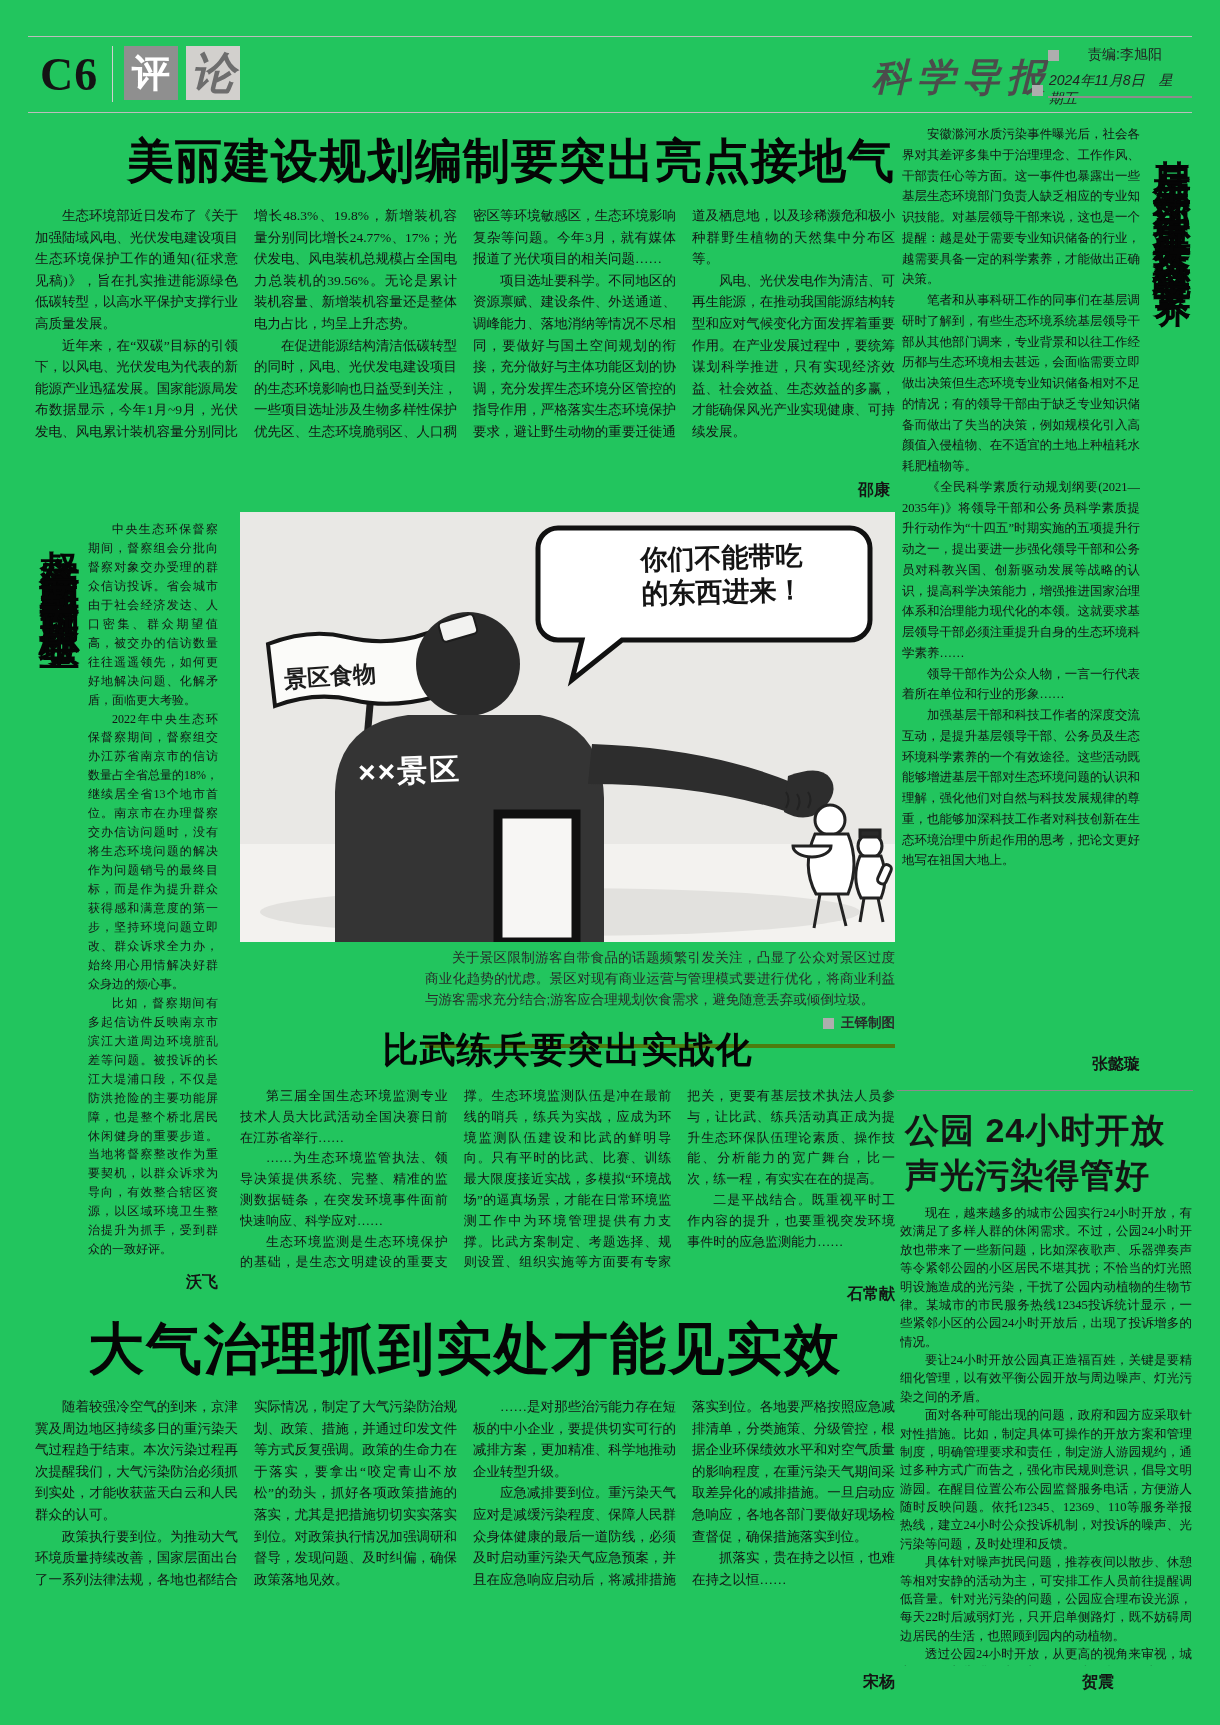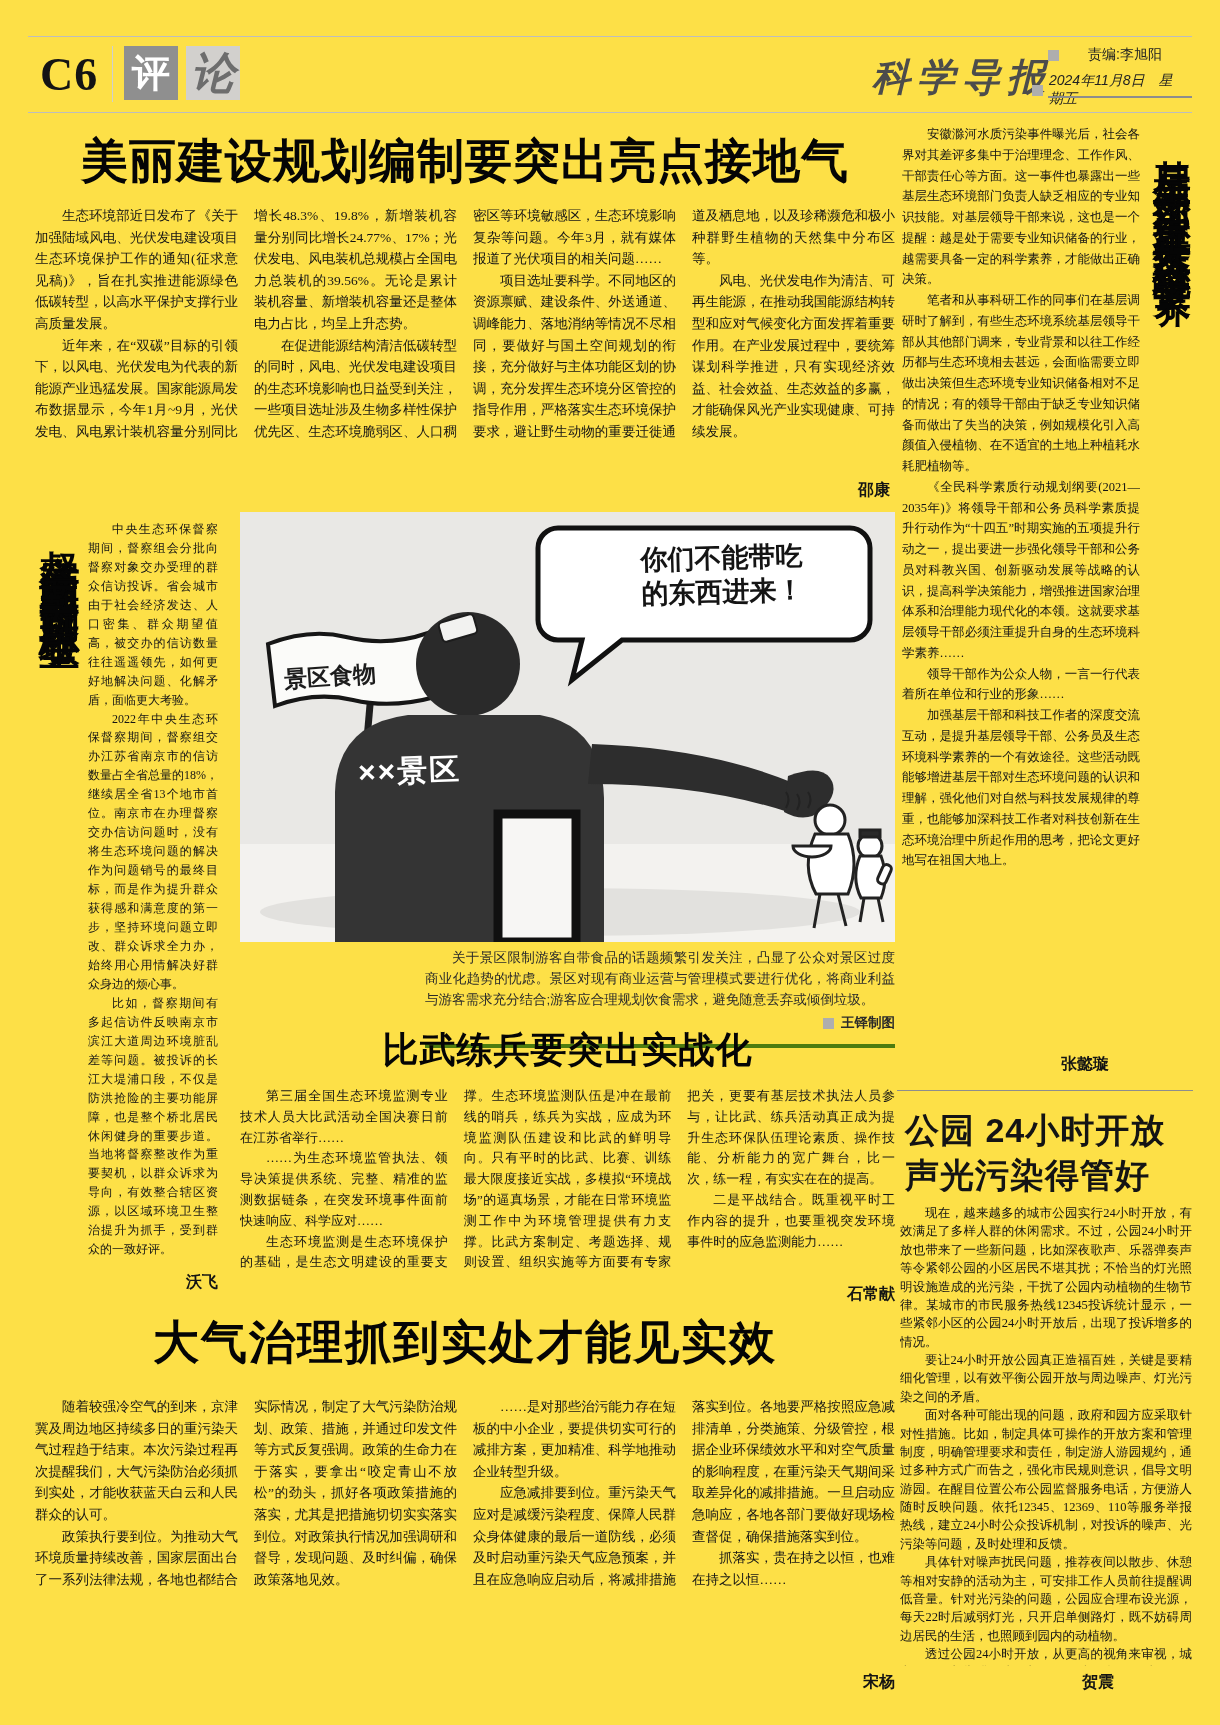--- a/index.html
+++ b/index.html
@@ -1,19 +1,19 @@
 <!DOCTYPE html>
 <html><head>
 <meta charset="utf-8">
 <style>
   * { margin:0; padding:0; box-sizing:border-box; }
   html,body { background:#e7e5e2; }
   body { width:1220px; height:1725px; position:relative; overflow:hidden;
          font-family:"Liberation Serif", serif; color:#141414; }
-  .page { position:absolute; inset:0; background:#fde047; }
+  .page { position:absolute; inset:0; background:#22c55e; }
   .abs { position:absolute; }
 
   
   .rule { background:#bdbdbd; height:1px; }
   .edition { font-family:"Liberation Serif", serif; font-weight:bold; font-size:46px; letter-spacing:1px; }
   .secbox { width:54px; height:54px; display:flex; align-items:center; justify-content:center; }
   .secbox1 { background:#8f8f8f; color:#fff; font-family:"Liberation Sans", sans-serif; font-weight:bold; font-size:38px; }
   .secbox2 { background:#d2d0cd; color:#6d6d6d; font-family:"Liberation Serif", serif; font-style:italic; font-weight:bold; font-size:44px; }
   .masthead { font-family:"Liberation Serif", serif; font-style:italic; font-weight:bold; font-size:38px;
               letter-spacing:7px; color:#4c4c4c; }
@@ -65,39 +65,39 @@
     <span class="sq"></span>
     <span>责编:李旭阳</span>
   </div>
   <div class="abs hline" style="left:1032px; top:72px; width:146px;font-style:italic;">
     <span class="sq"></span>
     <span>2024年11月8日　星期五</span>
   </div>
   <div class="abs" style="left:1048px; top:96px; width:144px; height:2px; background:#8d8d8d;"></div>
   <div class="abs rule" style="left:28px; top:112px; width:1164px;"></div>
 
-  <div class="abs headline" style="left:35px; top:130px; width:860px; font-size:47px; letter-spacing:1px;">美丽建设规划编制要突出亮点接地气</div>
+  <div class="abs headline" style="left:35px; top:130px; width:860px; font-size:47px; letter-spacing:1px;text-align:right;">美丽建设规划编制要突出亮点接地气</div>
   <div class="abs article cols4" style="left:35px; top:205px; width:860px; height:292px;">
     <p>生态环境部近日发布了《关于加强陆域风电、光伏发电建设项目生态环境保护工作的通知(征求意见稿)》，旨在扎实推进能源绿色低碳转型，以高水平保护支撑行业高质量发展。</p>
     <p>近年来，在“双碳”目标的引领下，以风电、光伏发电为代表的新能源产业迅猛发展。国家能源局发布数据显示，今年1月~9月，光伏发电、风电累计装机容量分别同比增长48.3%、19.8%，新增装机容量分别同比增长24.77%、17%；光伏发电、风电装机总规模占全国电力总装机的39.56%。无论是累计装机容量、新增装机容量还是整体电力占比，均呈上升态势。</p>
     <p>在促进能源结构清洁低碳转型的同时，风电、光伏发电建设项目的生态环境影响也日益受到关注，一些项目选址涉及生物多样性保护优先区、生态环境脆弱区、人口稠密区等环境敏感区，生态环境影响复杂等问题。今年3月，就有媒体报道了光伏项目的相关问题……</p>
     <p>项目选址要科学。不同地区的资源禀赋、建设条件、外送通道、调峰能力、落地消纳等情况不尽相同，要做好与国土空间规划的衔接，充分做好与主体功能区划的协调，充分发挥生态环境分区管控的指导作用，严格落实生态环境保护要求，避让野生动物的重要迁徙通道及栖息地，以及珍稀濒危和极小种群野生植物的天然集中分布区等。</p>
     <p>风电、光伏发电作为清洁、可再生能源，在推动我国能源结构转型和应对气候变化方面发挥着重要作用。在产业发展过程中，要统筹谋划科学推进，只有实现经济效益、社会效益、生态效益的多赢，才能确保风光产业实现健康、可持续发展。</p>
   </div>
   <div class="byline" style="left:790px; top:480px; width:100px; text-align:right;">邵康</div>
 
   <div class="abs article" style="left:902px; top:124px; width:238px; height:928px; font-size:12.5px; line-height:1.66;">
     <p>安徽滁河水质污染事件曝光后，社会各界对其差评多集中于治理理念、工作作风、干部责任心等方面。这一事件也暴露出一些基层生态环境部门负责人缺乏相应的专业知识技能。对基层领导干部来说，这也是一个提醒：越是处于需要专业知识储备的行业，越需要具备一定的科学素养，才能做出正确决策。</p>
     <p>笔者和从事科研工作的同事们在基层调研时了解到，有些生态环境系统基层领导干部从其他部门调来，专业背景和以往工作经历都与生态环境相去甚远，会面临需要立即做出决策但生态环境专业知识储备相对不足的情况；有的领导干部由于缺乏专业知识储备而做出了失当的决策，例如规模化引入高颜值入侵植物、在不适宜的土地上种植耗水耗肥植物等。</p>
     <p>《全民科学素质行动规划纲要(2021—2035年)》将领导干部和公务员科学素质提升行动作为“十四五”时期实施的五项提升行动之一，提出要进一步强化领导干部和公务员对科教兴国、创新驱动发展等战略的认识，提高科学决策能力，增强推进国家治理体系和治理能力现代化的本领。这就要求基层领导干部必须注重提升自身的生态环境科学素养……</p>
     <p>领导干部作为公众人物，一言一行代表着所在单位和行业的形象……</p>
     <p>加强基层干部和科技工作者的深度交流互动，是提升基层领导干部、公务员及生态环境科学素养的一个有效途径。这些活动既能够增进基层干部对生态环境问题的认识和理解，强化他们对自然与科技发展规律的尊重，也能够加深科技工作者对科技创新在生态环境治理中所起作用的思考，把论文更好地写在祖国大地上。</p>
   </div>
   <div class="abs v-headline" style="left:1146px; top:130px; height:940px; font-size:38px; letter-spacing:7px;">基层领导干部须注重提升生态环境科学素养</div>
-  <div class="byline" style="left:1030px; top:1054px; width:110px; text-align:center;">张懿璇</div>
+  <div class="byline" style="left:1030px; top:1054px; width:110px; text-align:right;">张懿璇</div>
 
   <div class="abs v-headline" style="left:33px; top:518px; height:748px; font-size:40px; letter-spacing:6px;">督察信访问题要整改到百姓心坎里</div>
   <div class="abs article" style="left:88px; top:520px; width:130px; height:741px; font-size:12px; line-height:1.58;">
     <p>中央生态环保督察期间，督察组会分批向督察对象交办受理的群众信访投诉。省会城市由于社会经济发达、人口密集、群众期望值高，被交办的信访数量往往遥遥领先，如何更好地解决问题、化解矛盾，面临更大考验。</p>
     <p>2022年中央生态环保督察期间，督察组交办江苏省南京市的信访数量占全省总量的18%，继续居全省13个地市首位。南京市在办理督察交办信访问题时，没有将生态环境问题的解决作为问题销号的最终目标，而是作为提升群众获得感和满意度的第一步，坚持环境问题立即改、群众诉求全力办，始终用心用情解决好群众身边的烦心事。</p>
     <p>比如，督察期间有多起信访件反映南京市滨江大道周边环境脏乱差等问题。被投诉的长江大堤浦口段，不仅是防洪抢险的主要功能屏障，也是整个桥北居民休闲健身的重要步道。当地将督察整改作为重要契机，以群众诉求为导向，有效整合辖区资源，以区域环境卫生整治提升为抓手，受到群众的一致好评。</p>
     <p>先是解决群众身边的问题，当地依托滨江岸线改造工程进行整治提升……</p>
 
   </div>
   <div class="byline" style="left:118px; top:1272px; width:100px; text-align:right;">沃飞</div>
@@ -154,21 +154,21 @@
   <div class="abs article cols3" style="left:240px; top:1086px; width:655px; height:198px; font-size:13px;">
     <p>第三届全国生态环境监测专业技术人员大比武活动全国决赛日前在江苏省举行……</p>
     <p>……为生态环境监管执法、领导决策提供系统、完整、精准的监测数据链条，在突发环境事件面前快速响应、科学应对……</p>
     <p>生态环境监测是生态环境保护的基础，是生态文明建设的重要支撑。生态环境监测队伍是冲在最前线的哨兵，练兵为实战，应成为环境监测队伍建设和比武的鲜明导向。只有平时的比武、比赛、训练最大限度接近实战，多模拟“环境战场”的逼真场景，才能在日常环境监测工作中为环境管理提供有力支撑。比武方案制定、考题选择、规则设置、组织实施等方面要有专家把关，更要有基层技术执法人员参与，让比武、练兵活动真正成为提升生态环保队伍理论素质、操作技能、分析能力的宽广舞台，比一次，练一程，有实实在在的提高。</p>
     <p>二是平战结合。既重视平时工作内容的提升，也要重视突发环境事件时的应急监测能力……</p>
 
   </div>
   <div class="abs headline" style="left:240px; top:1026px; width:655px; font-size:36px; letter-spacing:1px;">比武练兵要突出实战化</div>
   <div class="byline" style="left:775px; top:1284px; width:120px; text-align:right;">石常献</div>
 
-  <div class="abs headline" style="left:35px; top:1312px; width:860px; font-size:46px; letter-spacing:2px;">大气治理抓到实处才能见实效</div>
+  <div class="abs headline" style="left:35px; top:1312px; width:860px; font-size:56px; letter-spacing:2px;">大气治理抓到实处才能见实效</div>
   <div class="abs article cols4" style="left:35px; top:1396px; width:860px; height:292px;">
     <p>随着较强冷空气的到来，京津冀及周边地区持续多日的重污染天气过程趋于结束。本次污染过程再次提醒我们，大气污染防治必须抓到实处，才能收获蓝天白云和人民群众的认可。</p>
     <p>政策执行要到位。为推动大气环境质量持续改善，国家层面出台了一系列法律法规，各地也都结合实际情况，制定了大气污染防治规划、政策、措施，并通过印发文件等方式反复强调。政策的生命力在于落实，要拿出“咬定青山不放松”的劲头，抓好各项政策措施的落实，尤其是把措施切切实实落实到位。对政策执行情况加强调研和督导，发现问题、及时纠偏，确保政策落地见效。</p>
     <p>……是对那些治污能力存在短板的中小企业，要提供切实可行的减排方案，更加精准、科学地推动企业转型升级。</p>
     <p>应急减排要到位。重污染天气应对是减缓污染程度、保障人民群众身体健康的最后一道防线，必须及时启动重污染天气应急预案，并且在应急响应启动后，将减排措施落实到位。各地要严格按照应急减排清单，分类施策、分级管控，根据企业环保绩效水平和对空气质量的影响程度，在重污染天气期间采取差异化的减排措施。一旦启动应急响应，各地各部门要做好现场检查督促，确保措施落实到位。</p>
     <p>抓落实，贵在持之以恒，也难在持之以恒……</p>
   </div>
   <div class="byline" style="left:775px; top:1672px; width:120px; text-align:right;">宋杨</div>
 
   <div class="abs" style="left:897px; top:1090px; width:296px; height:1px; background:#8d8d8d;"></div>

